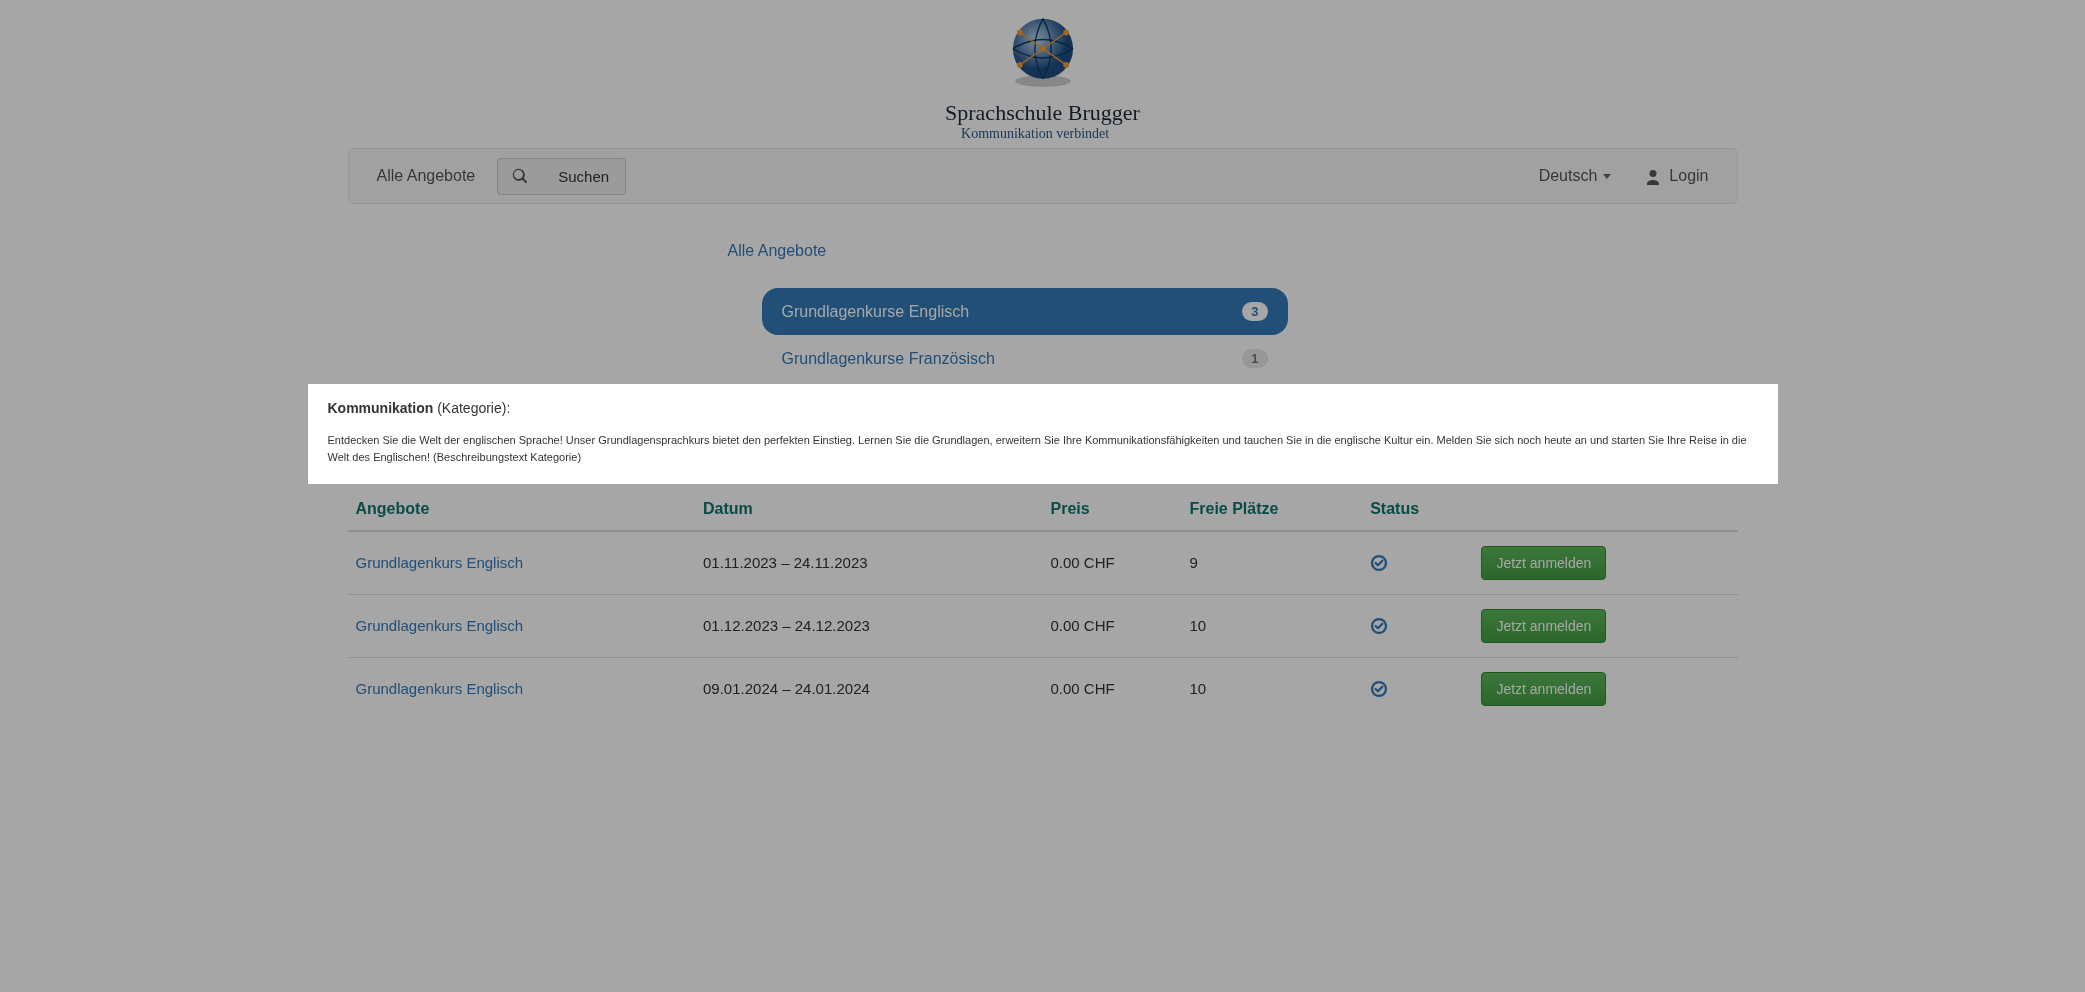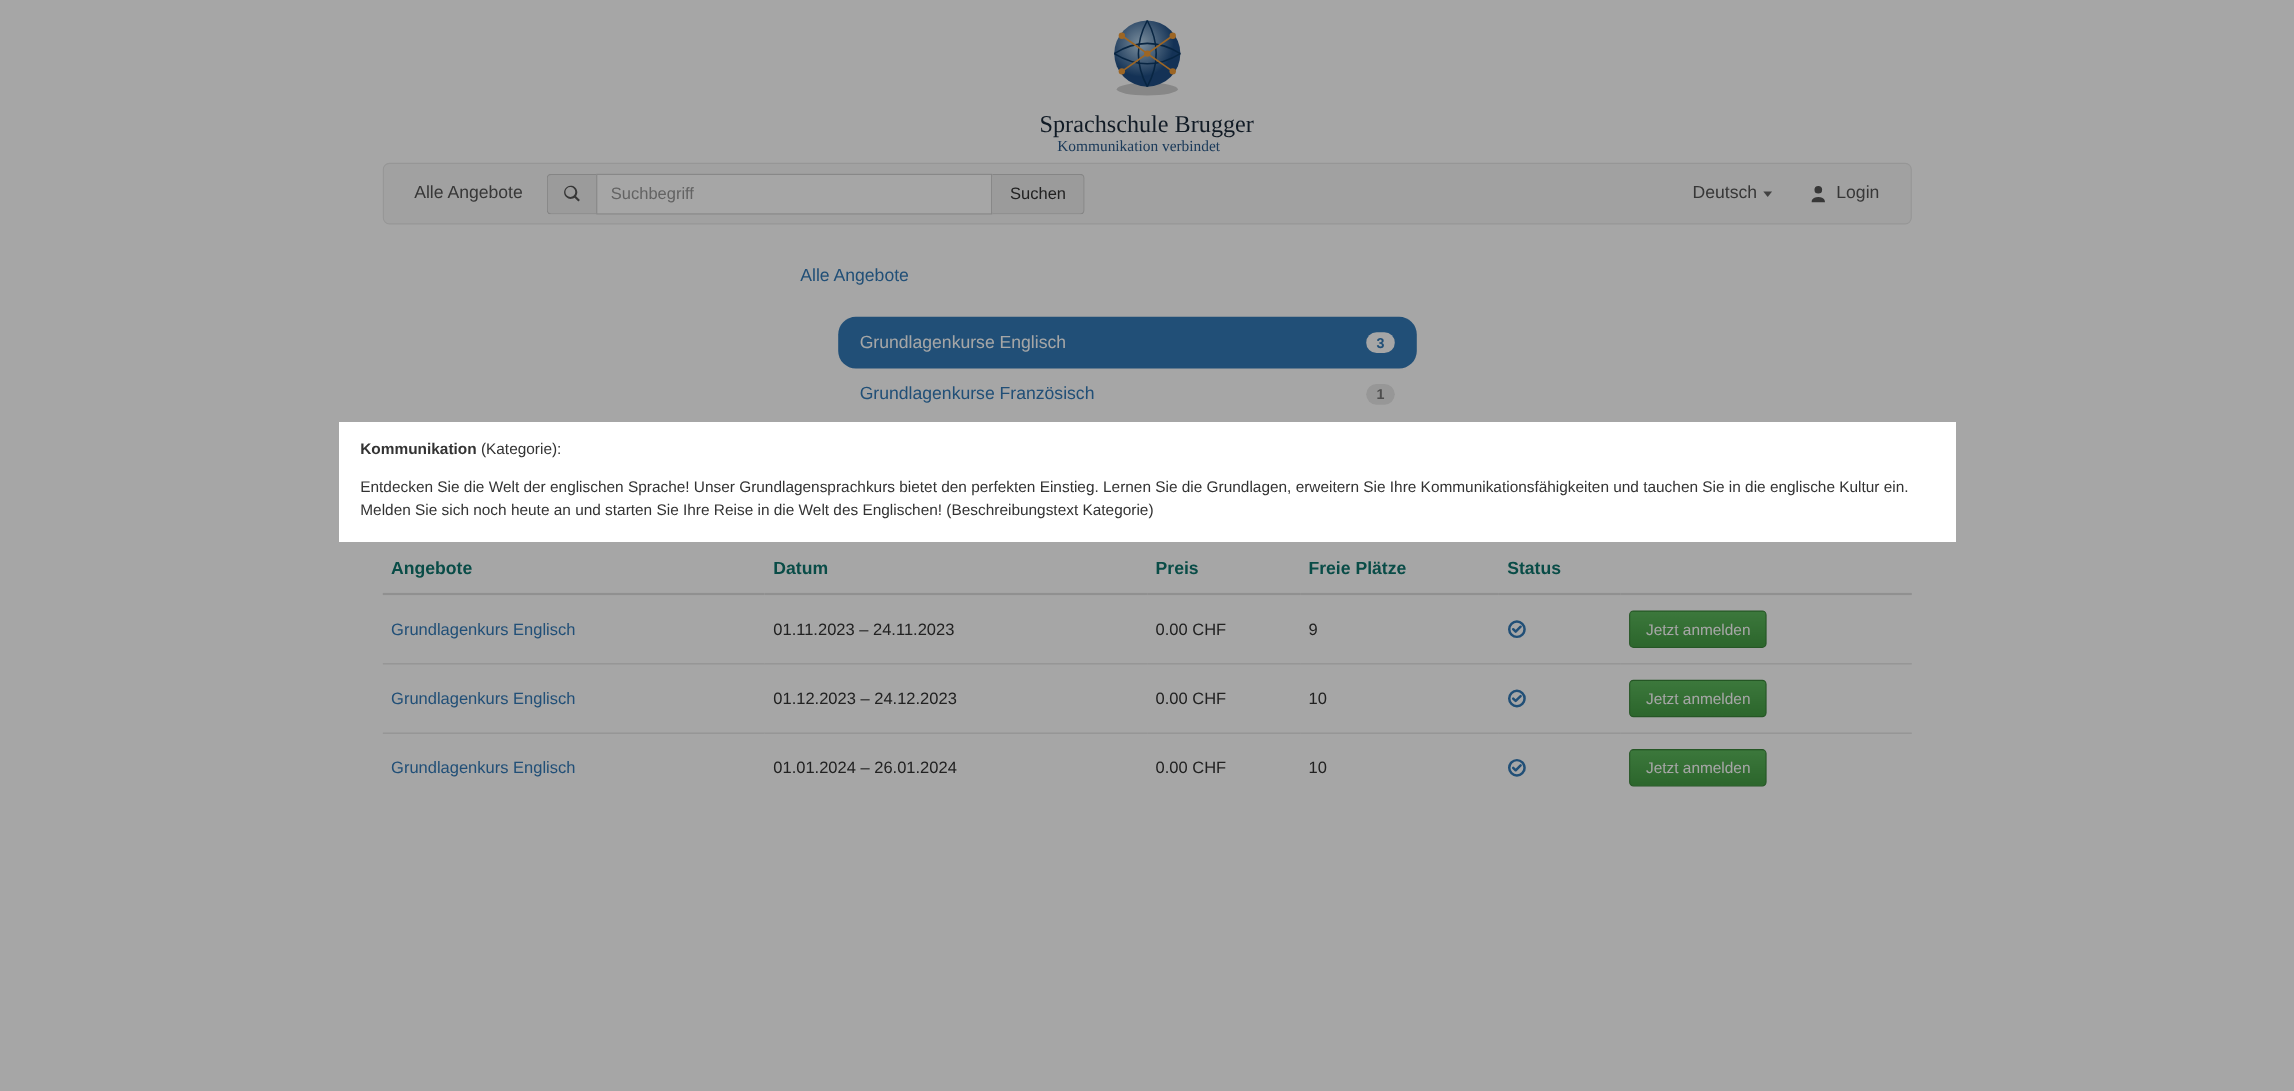--- a/index.html
+++ b/index.html
@@ -173,21 +173,21 @@
   
   .desc-panel {
     position: relative;
     z-index: 20;
     background: #fff;
     padding: 14px 20px 18px 20px;
     margin: 2px -40px 0 -40px;
     line-height: 1.55;
   }
   .desc-panel strong { font-weight: bold; }
-  .desc-text { margin-top: 12px; font-size: 14px; color: #333; }
+  .desc-text { margin-top: 12px; font-size: 11px; color: #333; }
   
   .table {
     width: 100%;
     border-collapse: collapse;
     margin-top: 4px;
   }
   .table th {
     text-align: left;
     padding: 12px 8px;
     border-bottom: 2px solid #ddd;
@@ -271,21 +271,20 @@
 
   <div class="navbar">
     <a class="nav-link">Alle Angebote</a>
 
     <div class="search-group">
       <span class="search-icon-btn">
         <svg class="icon-sm" viewBox="0 0 16 16" fill="currentColor">
           <path d="M11.7 10.3a6 6 0 1 0-1.4 1.4l3.5 3.5 1.4-1.4-3.5-3.5zM6.5 11a4.5 4.5 0 1 1 0-9 4.5 4.5 0 0 1 0 9z"></path>
         </svg>
       </span>
-      <input class="search-input" type="text" placeholder="Suchbegriff" style="">
       <button class="search-btn">Suchen</button>
     </div>
 
     <div class="nav-right">
       <div class="lang-toggle">
         <span>Deutsch</span>
         <span class="caret"></span>
       </div>
       <div class="login-btn">
         <span>
@@ -348,21 +347,21 @@
           <td>0.00 CHF</td>
           <td>10</td>
           <td><span><svg class="status-icon" viewBox="0 0 16 16" fill="none" stroke="currentColor" stroke-width="2">
                 <circle cx="8" cy="8" r="6.2"></circle>
                 <path d="M5 8l2 2 4-4" stroke-linecap="round" stroke-linejoin="round"></path>
               </svg></span></td>
           <td><button class="btn-enroll">Jetzt anmelden</button></td>
         </tr>
         <tr>
           <td><a class="course-link">Grundlagenkurs Englisch</a></td>
-          <td>01.01.2024 – 26.01.2024</td>
+          <td>09.01.2024 – 24.01.2024</td>
           <td>0.00 CHF</td>
           <td>10</td>
           <td><span><svg class="status-icon" viewBox="0 0 16 16" fill="none" stroke="currentColor" stroke-width="2">
                 <circle cx="8" cy="8" r="6.2"></circle>
                 <path d="M5 8l2 2 4-4" stroke-linecap="round" stroke-linejoin="round"></path>
               </svg></span></td>
           <td><button class="btn-enroll">Jetzt anmelden</button></td>
         </tr>
       </tbody>
   </table>

